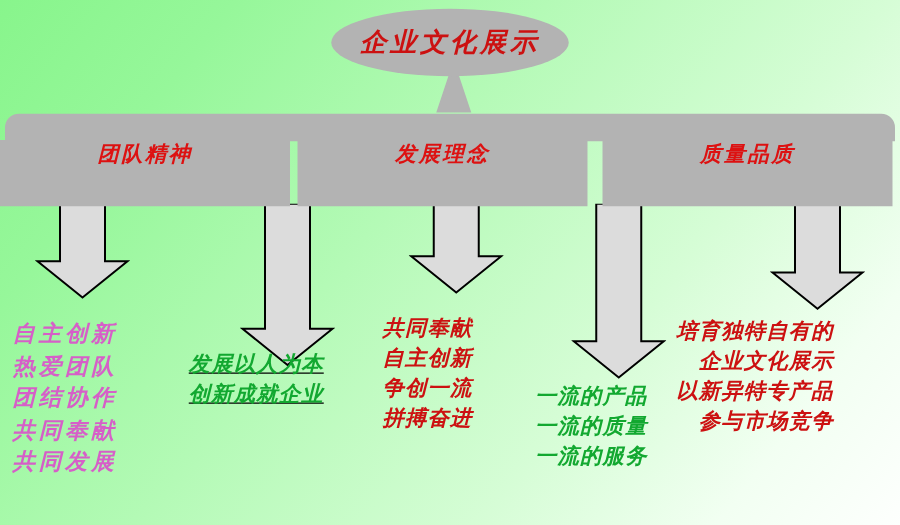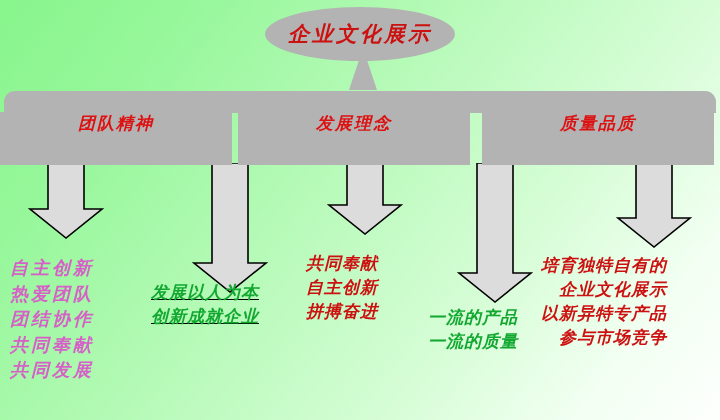--- a/index.html
+++ b/index.html
@@ -192,26 +192,28 @@
   </div>
 
   <div class="text-col col-green" style="left:151px; top:280px;text-decoration:underline;">
     <div class="line">发展以人为本</div>
     <div class="line">创新成就企业</div>
   </div>
 
   <div class="text-col col-red" style="left:306px; top:251px;">
     <div class="line">共同奉献</div>
     <div class="line">自主创新</div>
+    <div class="line">争创一流</div>
     <div class="line">拼搏奋进</div>
   </div>
 
   <div class="text-col col-green" style="left:428px; top:305px;">
     <div class="line">一流的产品</div>
     <div class="line">一流的质量</div>
+    <div class="line">一流的服务</div>
   </div>
 
   <div class="text-col col-red" style="left:541px; top:253px; text-align:right;">
     <div class="line">培育独特自有的</div>
     <div class="line">企业文化展示</div>
     <div class="line">以新异特专产品</div>
     <div class="line">参与市场竞争</div>
   </div>
 
 </div>

